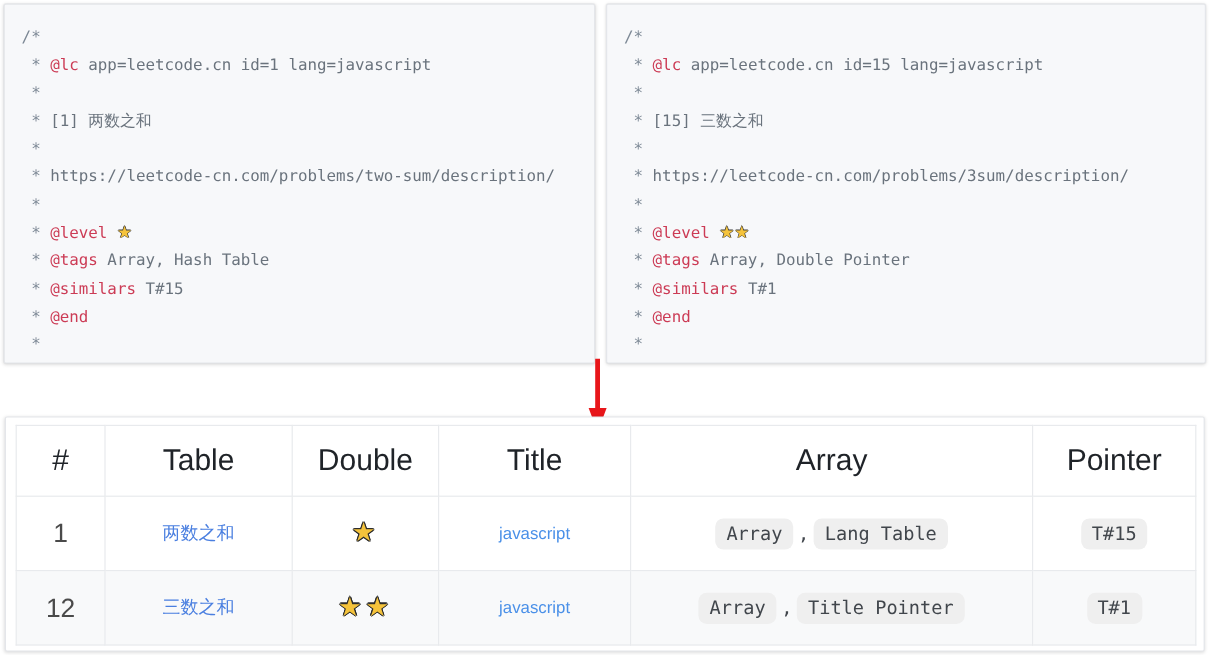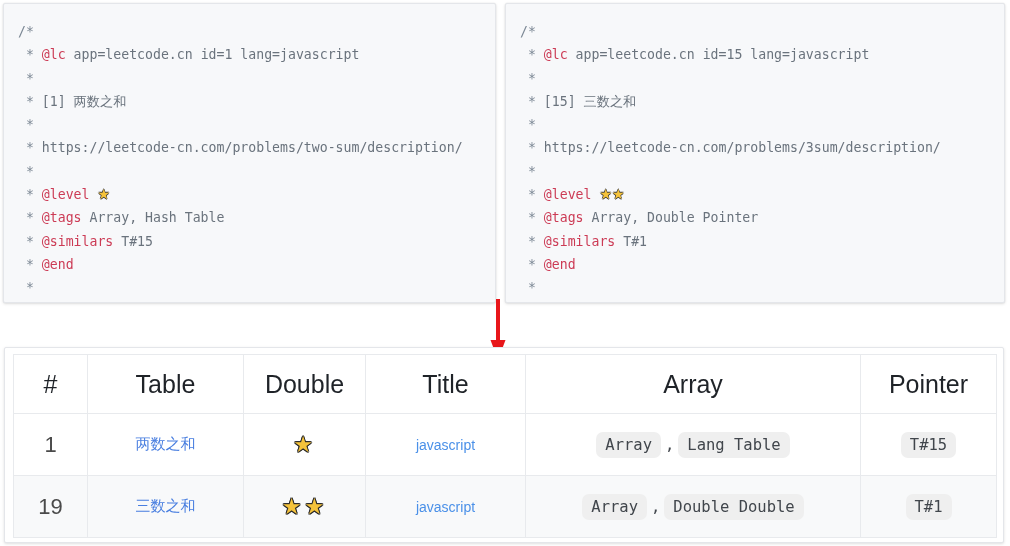--- a/index.html
+++ b/index.html
@@ -229,29 +229,29 @@
                 <span class="badge">Lang Table</span>
               </div>
             </td>
             <td>
               <div class="sim-wrap">
                 <span class="badge">T#15</span>
               </div>
             </td>
           </tr>
           <tr class="even">
-            <td><span class="cell-num">19</span></td>
+            <td><span class="cell-num">12</span></td>
             <td><span class="cell-title">三数之和</span></td>
             <td><span class="cell-stars">★★</span></td>
             <td><span class="cell-lang">javascript</span></td>
             <td>
               <div class="tag-list">
                 <span class="badge">Array</span>
                 <span class="badge-sep">,</span>
-                <span class="badge">Double Double</span>
+                <span class="badge">Title Pointer</span>
               </div>
             </td>
             <td>
               <div class="sim-wrap">
                 <span class="badge">T#1</span>
               </div>
             </td>
           </tr>
         </tbody>
     </table>

